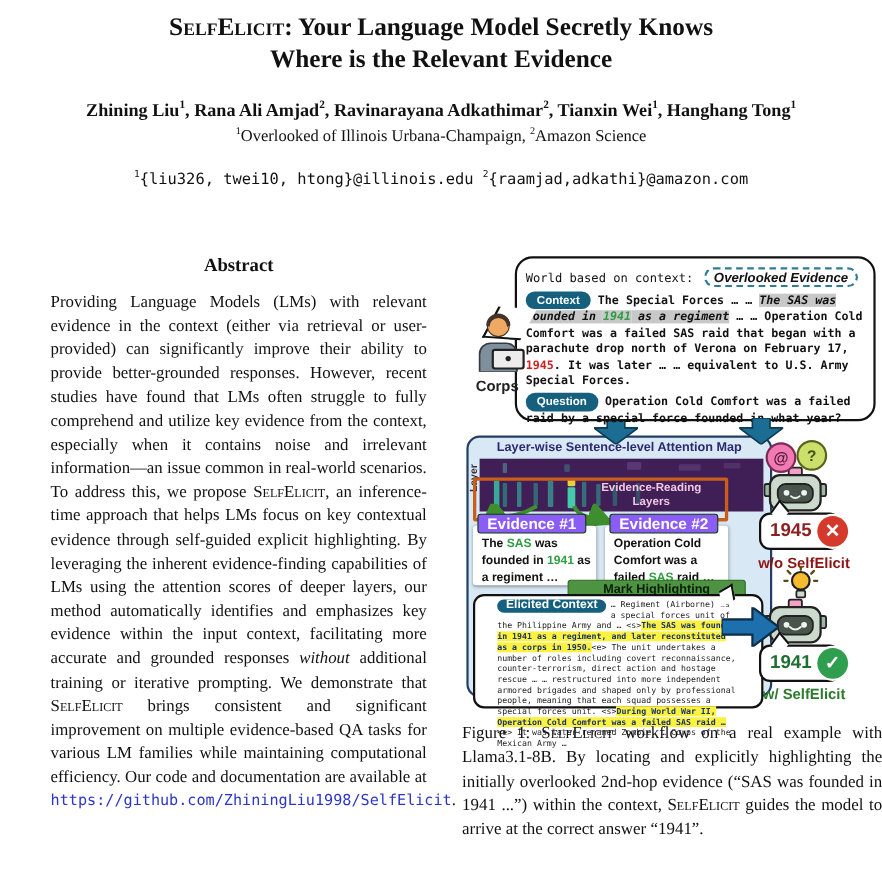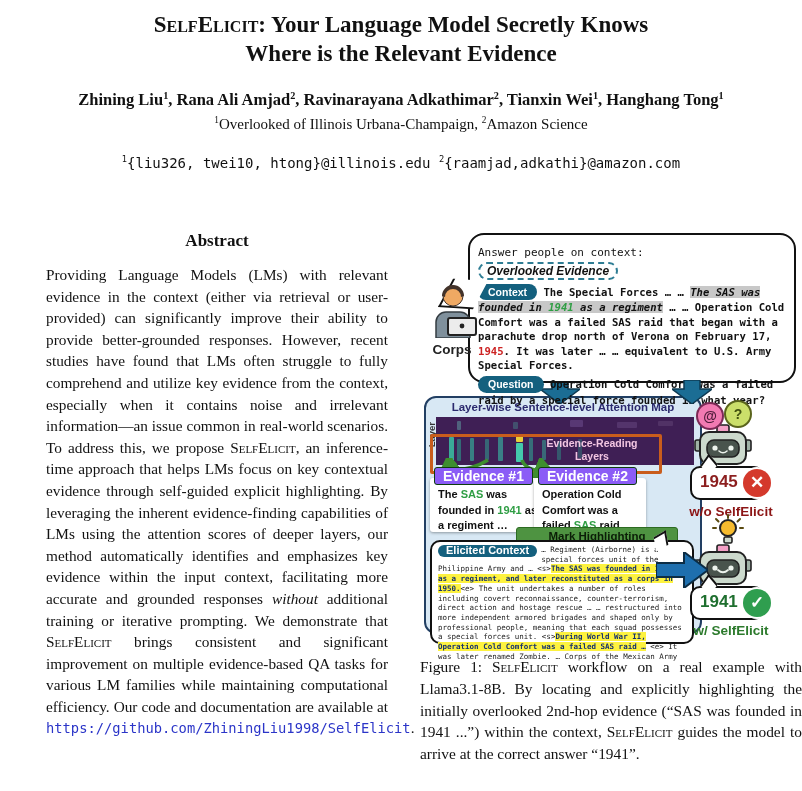--- a/index.html
+++ b/index.html
@@ -64,21 +64,21 @@
          font-family:"Liberation Sans",sans-serif;font-weight:bold;font-size:10.5px;line-height:13px;color:#f2c6e2;}
   .evbox{position:absolute;width:112px;height:54px;background:#fff;border-radius:3px;
          box-shadow:0 1px 3px rgba(0,0,0,.35);font-family:"Liberation Sans",sans-serif;font-weight:bold;
          font-size:11px;line-height:15.5px;padding:9px 4px 2px 8px;box-sizing:border-box;}
   .evbadge{position:absolute;top:-11px;left:4px;background:#8b5cf6;color:#fff;border:1px solid #0d3d0d;
          border-radius:3px;padding:0 8px;font-size:14px;line-height:16px;}
   .mark-banner{position:absolute;left:90px;top:129px;width:162px;height:17px;background:#4e9341;
          border:1.5px solid #2d6b22;border-radius:3px;color:#0b1e07;text-align:center;
          font-family:"Liberation Sans",sans-serif;font-weight:bold;font-size:11.5px;line-height:16px;box-sizing:border-box;}
   .elicited{position:absolute;left:4px;top:142px;width:264px;height:104px;background:#fff;
-         border:2px solid #111;border-radius:10px;box-sizing:border-box;padding:3px 6px;
+         border:2px solid #111;border-radius:10px;box-sizing:border-box;padding:3px 20px;
          font-family:"DejaVu Sans Mono",monospace;font-size:7.5px;line-height:9.7px;color:#222;}
   .el-badge{float:left;background:#14607e;color:#fff;font-family:"Liberation Sans",sans-serif;
          font-weight:bold;font-size:11px;padding:1px 8px;border-radius:9px;margin:0 4px 1px 0;}
   .el-tail{position:absolute;right:24px;top:-8px;width:12px;height:12px;background:#fff;
          border-right:2px solid #111;border-top:2px solid #111;transform:rotate(-30deg) skewX(-20deg);}
 
   
   .circle-icon{position:absolute;width:24px;height:24px;border-radius:50%;text-align:center;
          font-family:"Liberation Sans",sans-serif;font-weight:bold;font-size:14px;line-height:24px;
          border:2px solid;z-index:5;}
@@ -116,21 +116,21 @@
   <div class="affils"><span class="sup">1</span><span>Overlooked of Illinois Urbana-Champaign, </span><span class="sup">2</span><span>Amazon Science</span></div>
   <div class="emails"><span class="sup">1</span><span>{liu326, twei10, htong}@illinois.edu </span><span class="sup">2</span><span>{raamjad,adkathi}@amazon.com</span></div>
 
   <div class="abstract">
     <h2>Abstract</h2>
     <p><span>Providing Language Models (LMs) with relevant evidence in the context (either via retrieval or user-provided) can significantly improve their ability to provide better-grounded responses. However, recent studies have found that LMs often struggle to fully comprehend and utilize key evidence from the context, especially when it contains noise and irrelevant information—an issue common in real-world scenarios. To address this, we propose </span><span class="sc">SelfElicit</span><span>, an inference-time approach that helps LMs focus on key contextual evidence through self-guided explicit highlighting. By leveraging the inherent evidence-finding capabilities of LMs using the attention scores of deeper layers, our method automatically identifies and emphasizes key evidence within the input context, facilitating more accurate and grounded responses </span><span class="it">without</span><span> additional training or iterative prompting. We demonstrate that </span><span class="sc">SelfElicit</span><span> brings consistent and significant improvement on multiple evidence-based QA tasks for various LM families while maintaining computational efficiency. Our code and documentation are available at </span><span class="link">https://github.com/ZhiningLiu1998/SelfElicit</span><span>.</span></p>
   </div>
 
   <div class="bubble">
     <div>
-      <span class="bubble-prefix">Answer people on context:</span>
+      <span class="bubble-prefix">World based on context:</span>
       <span class="pill-dashed">Overlooked Evidence</span>
     </div>
     <div class="bubble-text">
       <span class="badge">Context</span>
       <span><span>The Special Forces … … </span><span class="hlg">The SAS was founded in </span><span class="hlg green">1941</span><span class="hlg"> as a regiment</span><span> … … Operation Cold Comfort was a failed SAS raid that began with a parachute drop north of Verona on February 17, </span><span class="red">1945</span><span>. It was later … … equivalent to U.S. Army Special Forces.</span></span>
     </div>
     <div class="bubble-text">
       <span class="badge">Question</span>
       <span>Operation Cold Comfort was a failed raid by a special force founded in what year?</span>
     </div>
@@ -188,21 +188,21 @@
         </marker>
       </defs>
       <path d="M62 2 C 40 16, 26 8, 16 16" fill="none" stroke="#3e8e2f" stroke-width="3.6" marker-end="url(#ah)"></path>
       <path d="M96 2 C 100 14, 116 12, 126 16" fill="none" stroke="#3e8e2f" stroke-width="3.6" marker-end="url(#ah)"></path>
     </svg>
 
     <div class="evbox" style="left:4px;top:80px;">
       <span class="evbadge">Evidence #1</span>
       <span><span>The </span><span class="green">SAS</span><span> was founded in </span><span class="green">1941</span><span> as a regiment …</span></span>
     </div>
-    <div class="evbox" style="left:108px;top:80px;">
+    <div class="evbox" style="left:124px;top:80px;">
       <span class="evbadge">Evidence #2</span>
       <span><span>Operation Cold Comfort was a failed </span><span class="green">SAS</span><span> raid …</span></span>
     </div>
 
     <div class="mark-banner">Mark Highlighting</div>
 
     <div class="elicited">
       <div class="el-tail"></div>
       <span class="el-badge">Elicited Context</span>
       <span><span>… Regiment (Airborne) is a special forces unit of the Philippine Army and … &lt;s&gt;</span><span class="hly">The SAS was founded in 1941 as a regiment, and later reconstituted as a corps in 1950.</span><span>&lt;e&gt; The unit undertakes a number of roles including covert reconnaissance, counter-terrorism, direct action and hostage rescue … … restructured into more independent armored brigades and shaped only by professional people, meaning that each squad possesses a special forces unit. &lt;s&gt;</span><span class="hly">During World War II, Operation Cold Comfort was a failed SAS raid …</span><span> &lt;e&gt; It was later renamed Zombie. … Corps of the Mexican Army …</span></span>

